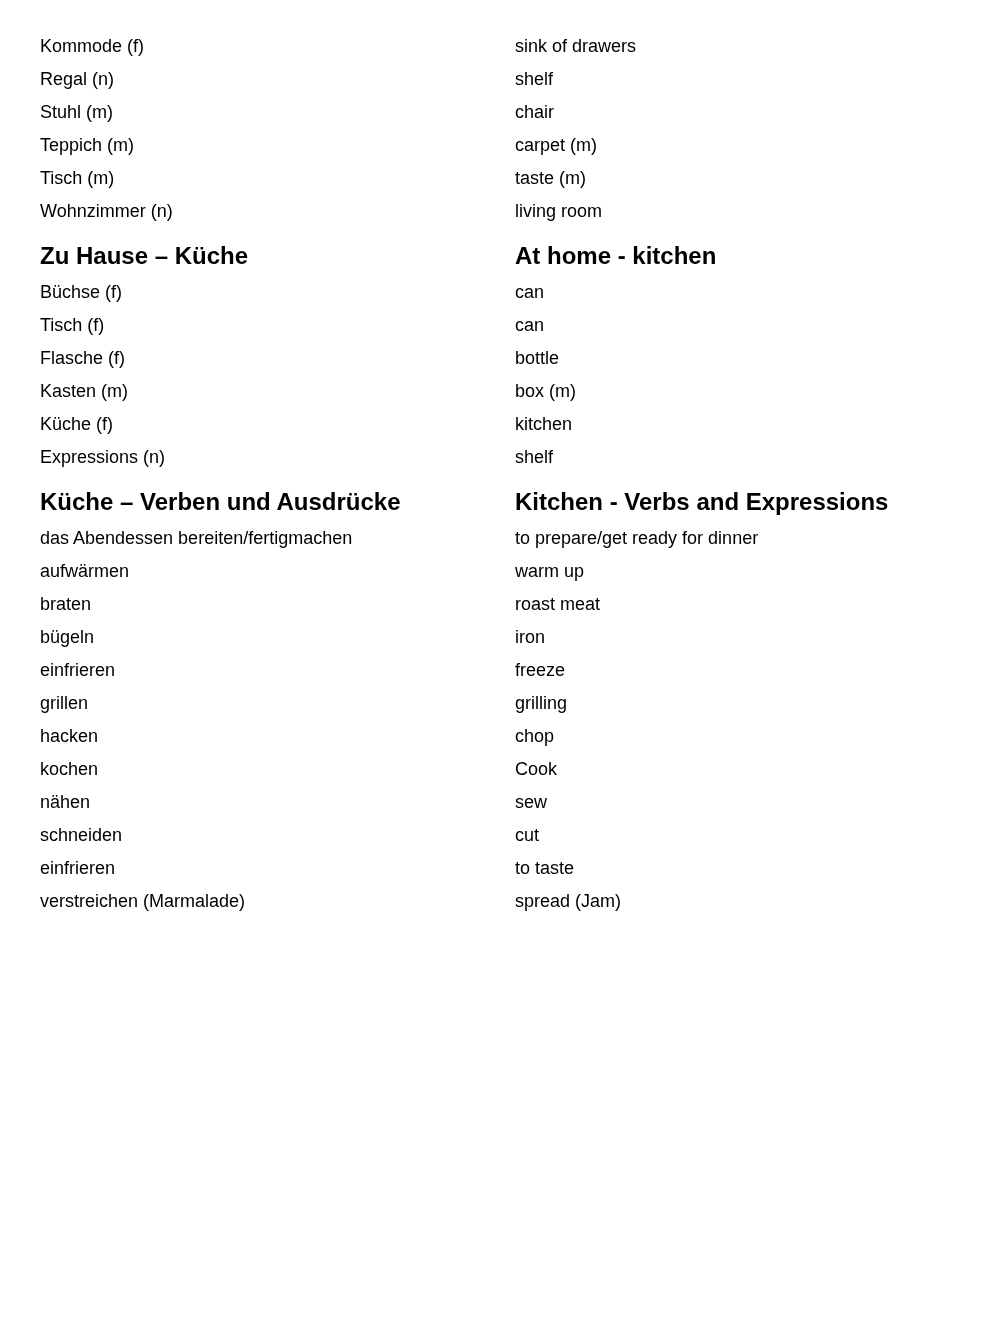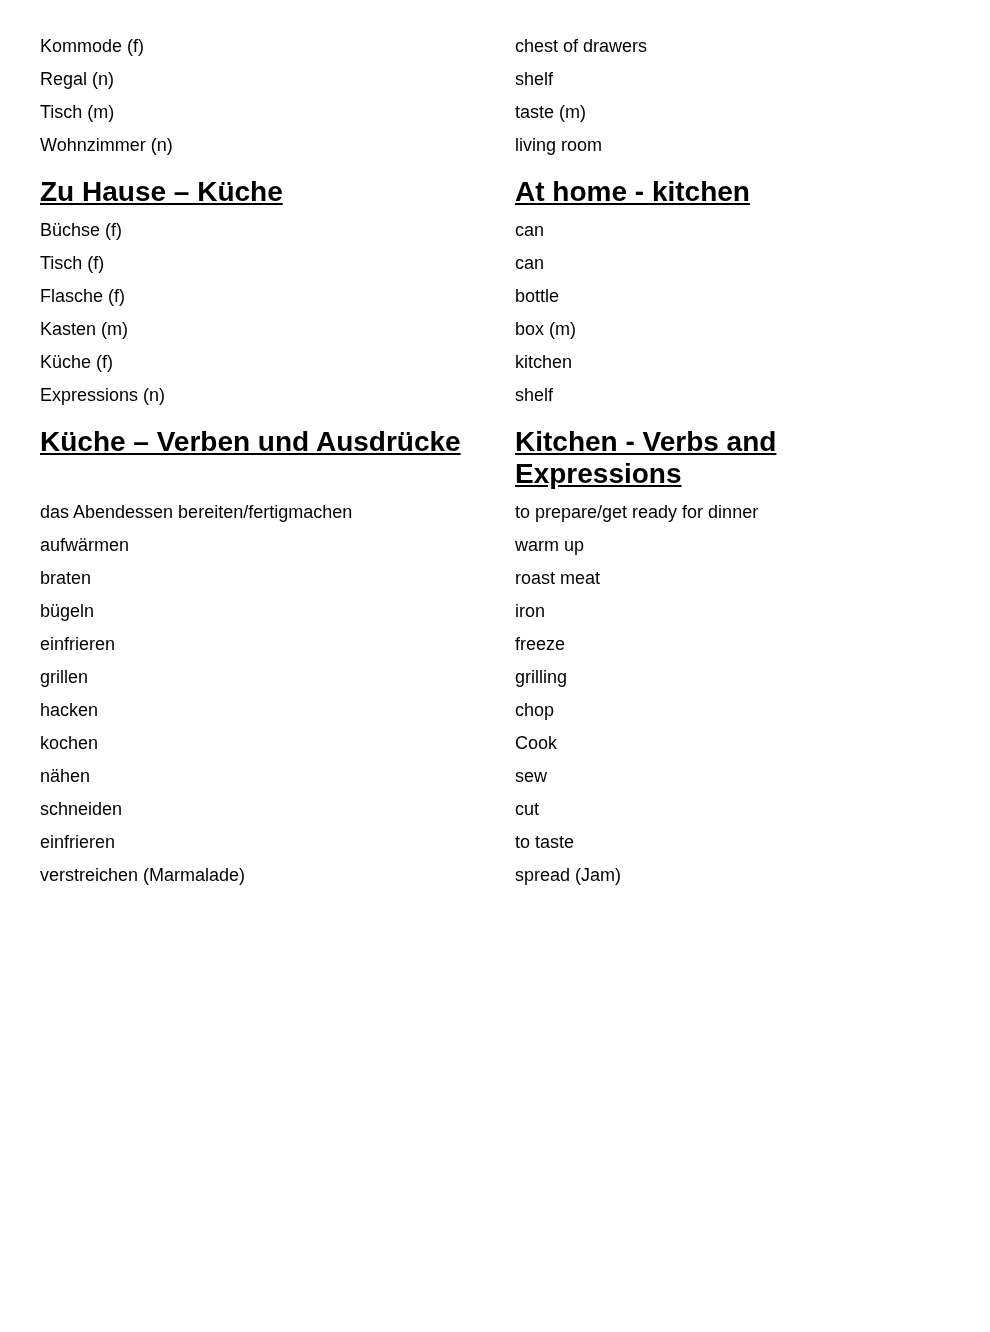--- a/index.html
+++ b/index.html
@@ -23,41 +23,48 @@
     .vocab-table td {
       padding: 6px 10px 6px 0;
       vertical-align: top;
       width: 50%;
     }
     .vocab-table td:last-child {
       padding-left: 20px;
     }
     .section-header td {
       font-weight: bold;
-      font-size: 28px;
+      font-size: 24px;
       padding-top: 14px;
       padding-bottom: 6px;
-      text-decoration: underline;
     }
     .normal-row td {
       font-weight: normal;
     }
   </style>
 </head>
 <body>
 
 <table class="vocab-table">
   <tbody id="vocab-body">
       <tr class="normal-row">
         <td>Kommode (f)</td>
-        <td>chest of drawers</td>
+        <td>sink of drawers</td>
       </tr>
       <tr class="normal-row">
         <td>Regal (n)</td>
         <td>shelf</td>
+      </tr>
+      <tr class="normal-row">
+        <td>Stuhl (m)</td>
+        <td>chair</td>
+      </tr>
+      <tr class="normal-row">
+        <td>Teppich (m)</td>
+        <td>carpet (m)</td>
       </tr>
       <tr class="normal-row">
         <td>Tisch (m)</td>
         <td>taste (m)</td>
       </tr>
       <tr class="normal-row">
         <td>Wohnzimmer (n)</td>
         <td>living room</td>
       </tr>
       <tr class="section-header">

